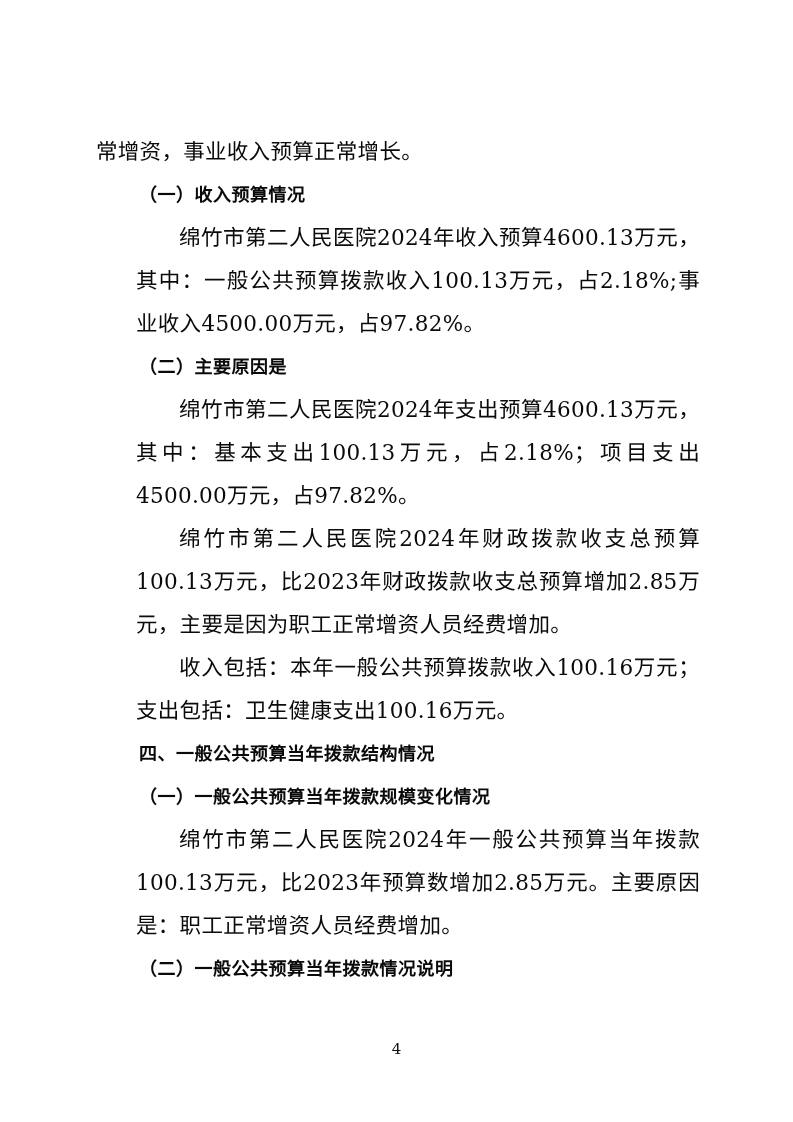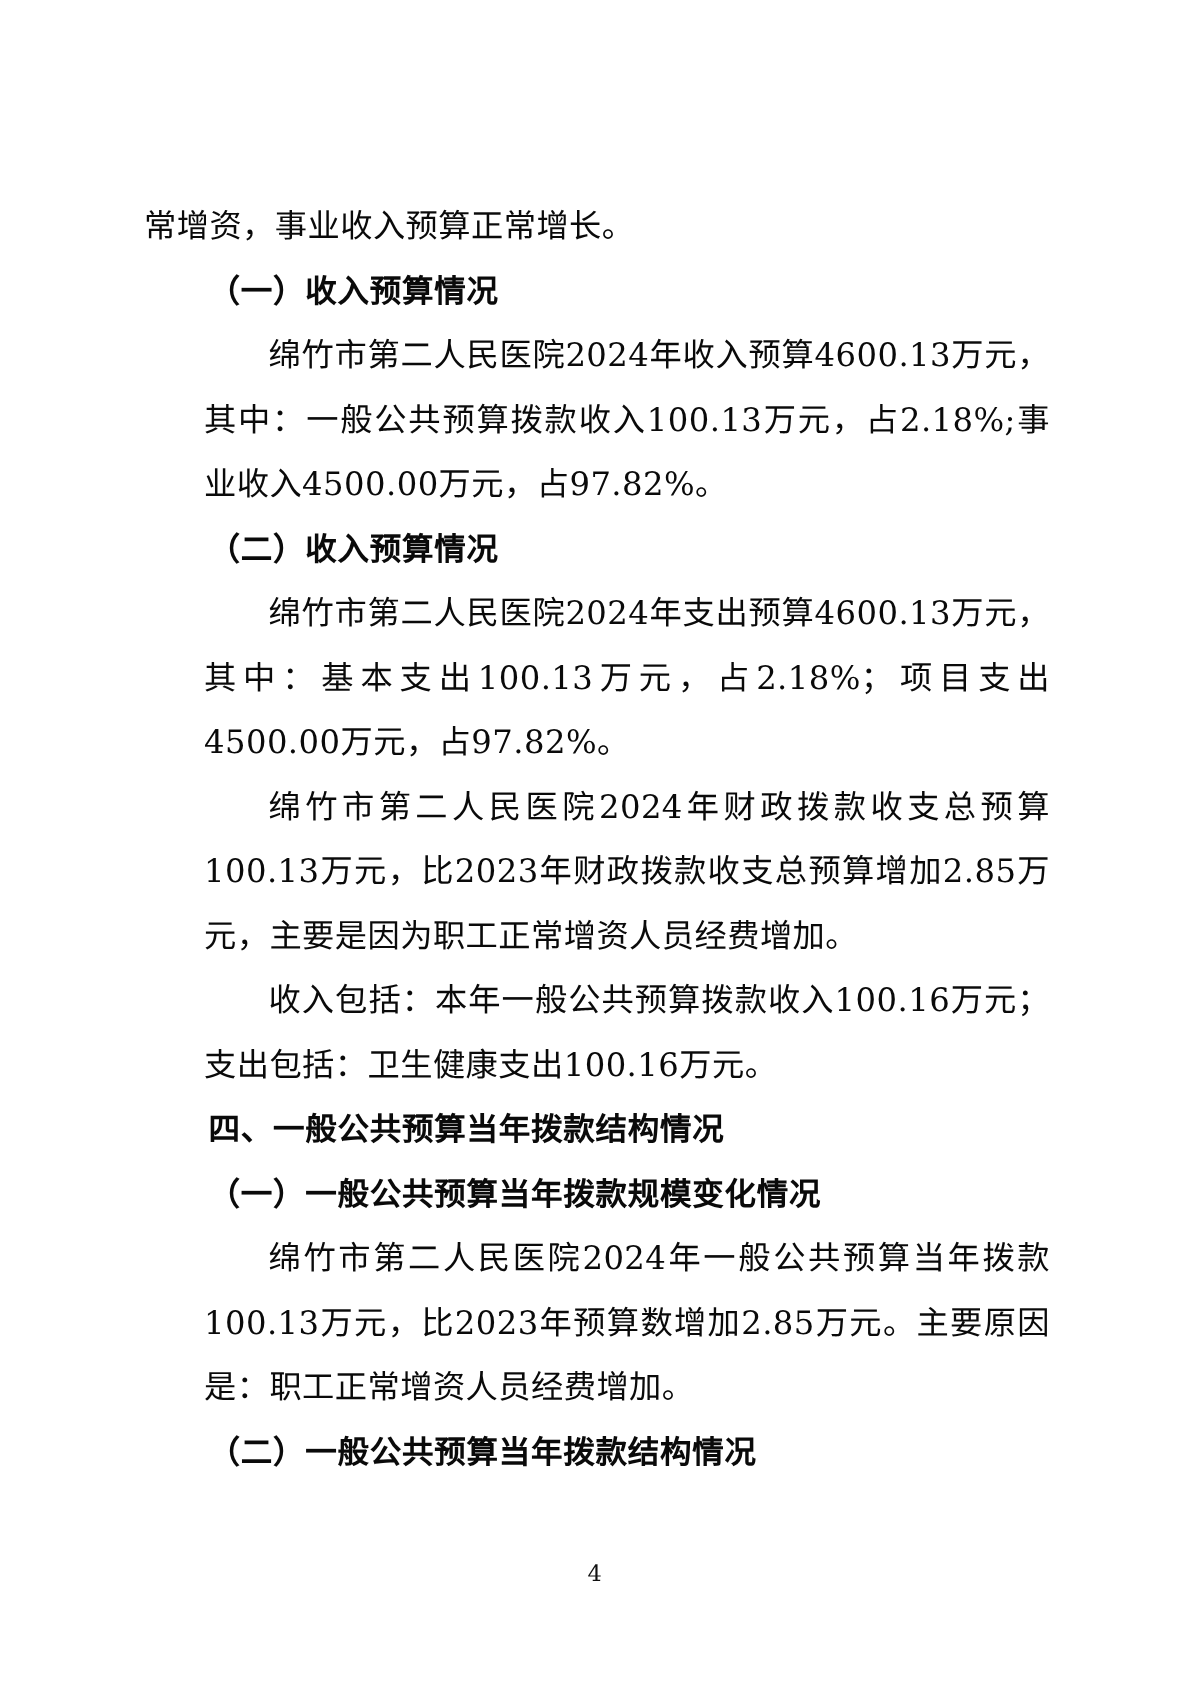--- a/index.html
+++ b/index.html
@@ -34,21 +34,21 @@
     letter-spacing: 0.3px;
   }
   p.indent {
     text-indent: 43px;
     margin-left: 40px;
   }
   p.heading {
     text-indent: 43px;
     font-weight: bold;
     font-family: "DejaVu Sans", "Liberation Sans", sans-serif;
-    font-size: 21px;
+    font-size: 18px;
     letter-spacing: 0.5px;
   }
   p.noindent {
     text-indent: 0;
   }
   .page-number {
     position: absolute;
     left: 0;
     right: 0;
     top: 1040px;
@@ -59,23 +59,23 @@
   }
 </style>
 </head>
 <body>
 
 <div class="page">
   <div class="content">
     <p class="noindent">常增资，事业收入预算正常增长。</p>
     <p class="heading">（一）收入预算情况</p>
     <p class="indent">绵竹市第二人民医院2024年收入预算4600.13万元，其中：一般公共预算拨款收入100.13万元，占2.18%;事业收入4500.00万元，占97.82%。</p>
-    <p class="heading">（二）收入预算情况</p>
+    <p class="heading">（二）主要原因是</p>
     <p class="indent">绵竹市第二人民医院2024年支出预算4600.13万元，其中：基本支出100.13万元，占2.18%；项目支出4500.00万元，占97.82%。</p>
     <p class="indent">绵竹市第二人民医院2024年财政拨款收支总预算100.13万元，比2023年财政拨款收支总预算增加2.85万元，主要是因为职工正常增资人员经费增加。</p>
     <p class="indent">收入包括：本年一般公共预算拨款收入100.16万元；支出包括：卫生健康支出100.16万元。</p>
     <p class="heading">四、一般公共预算当年拨款结构情况</p>
     <p class="heading">（一）一般公共预算当年拨款规模变化情况</p>
     <p class="indent">绵竹市第二人民医院2024年一般公共预算当年拨款100.13万元，比2023年预算数增加2.85万元。主要原因是：职工正常增资人员经费增加。</p>
-    <p class="heading">（二）一般公共预算当年拨款结构情况</p>
+    <p class="heading">（二）一般公共预算当年拨款情况说明</p>
   </div>
   <div class="page-number">4</div>
 </div>
 
 </body></html>

